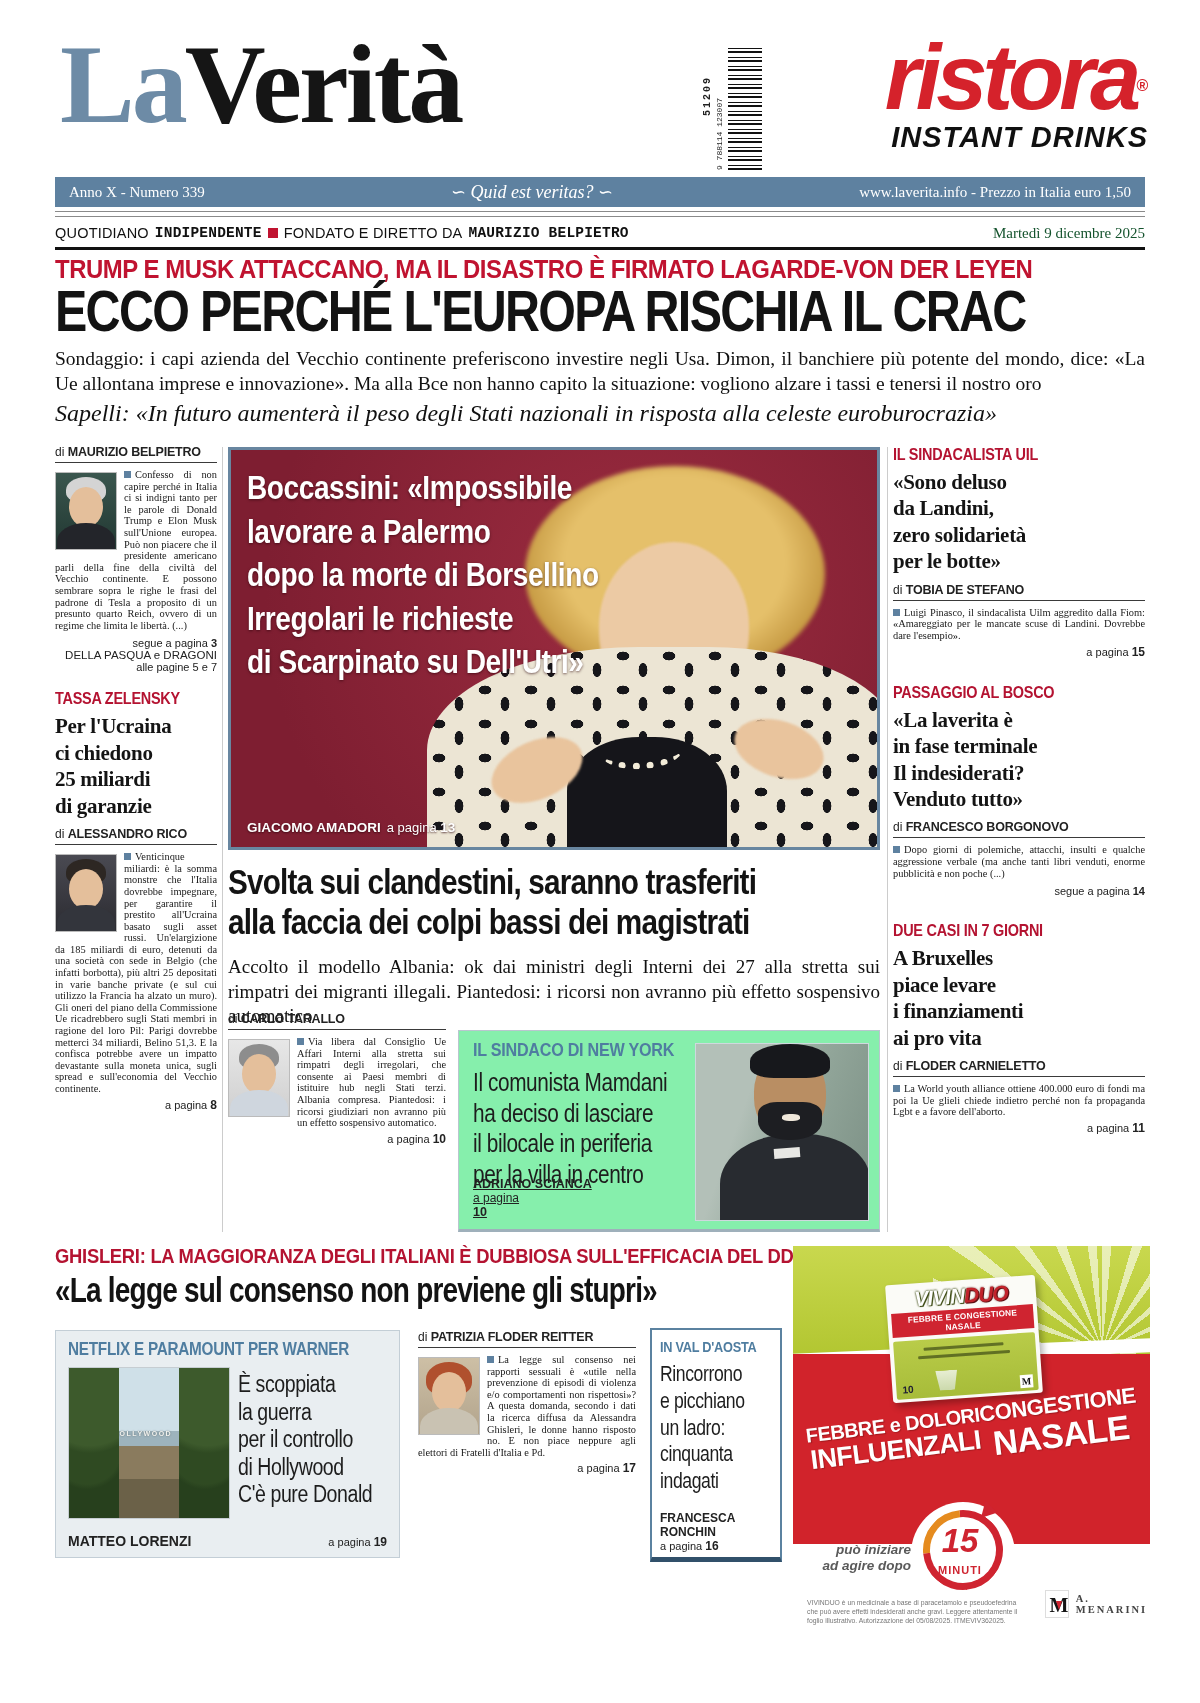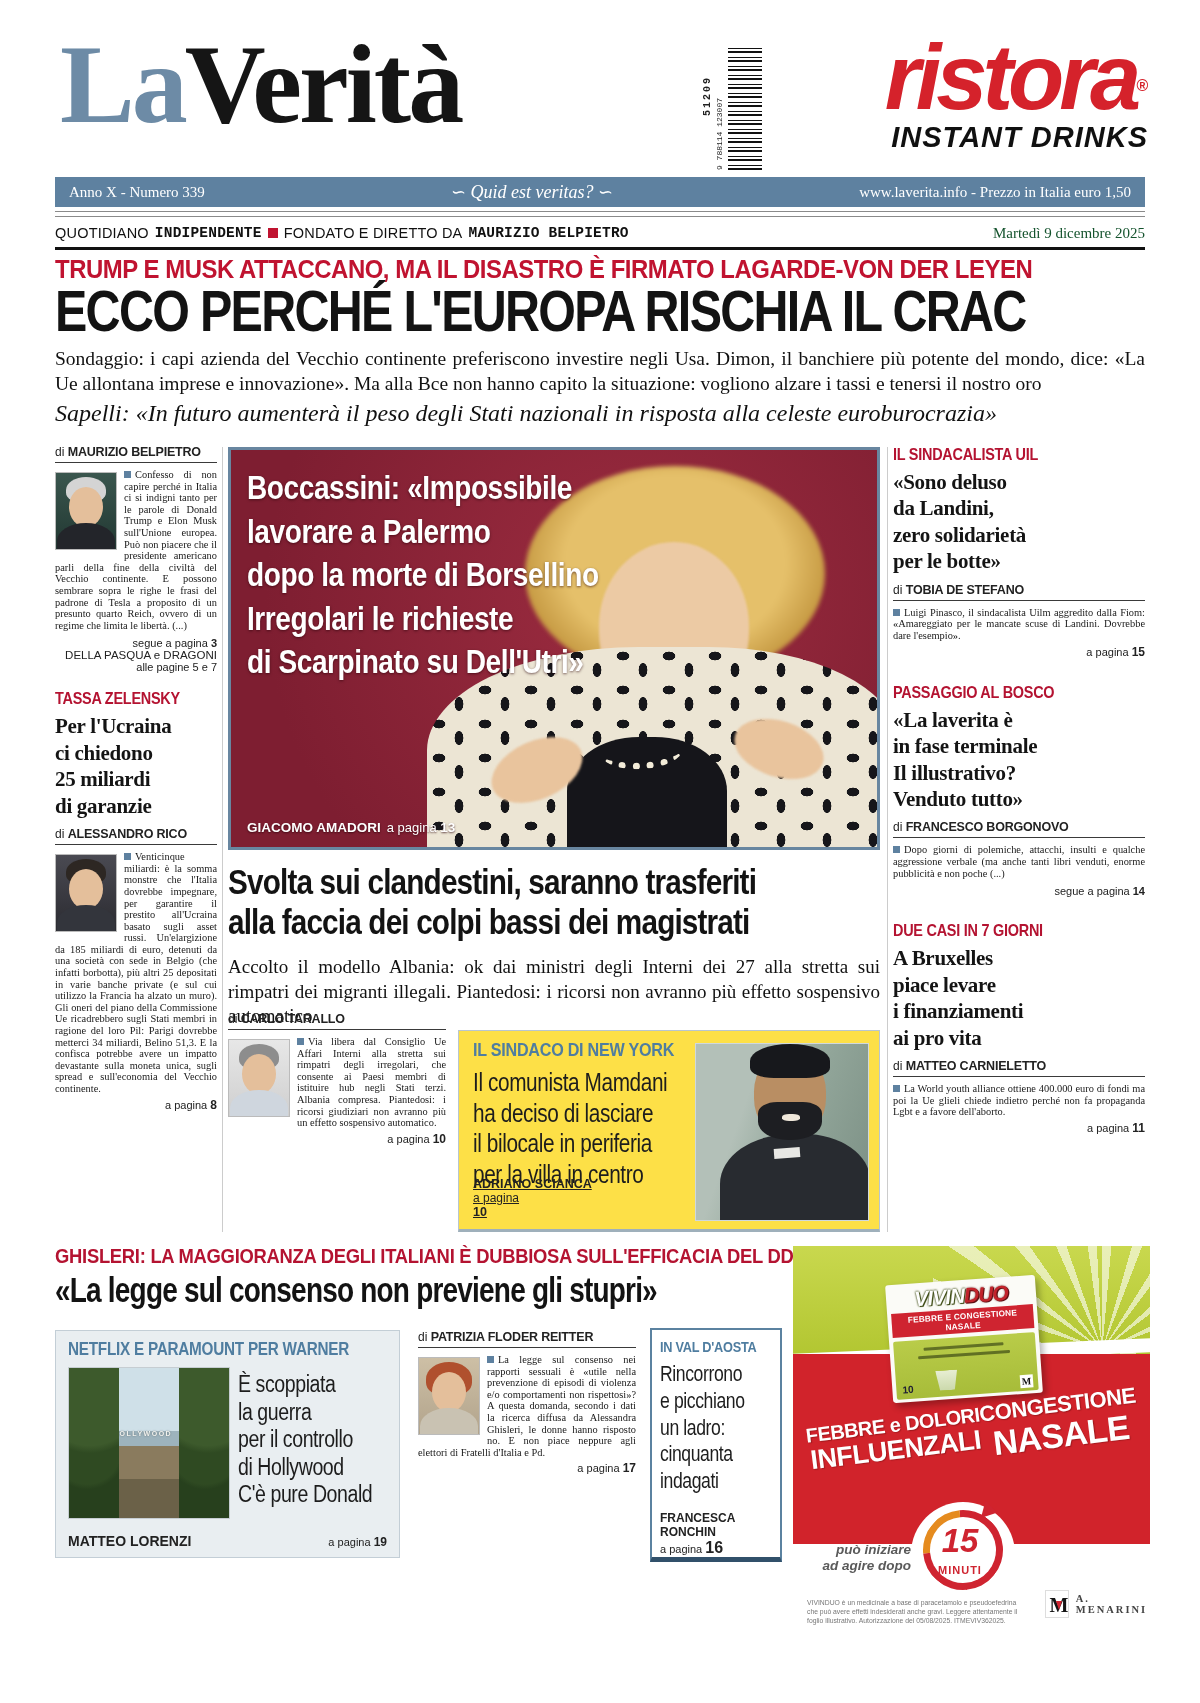--- a/index.html
+++ b/index.html
@@ -110,21 +110,21 @@
   .boc-byline{position:absolute;left:16px;bottom:12px;color:#fff;font-family:"Liberation Sans","DejaVu Sans",sans-serif;
       font-size:13px;text-shadow:0 1px 2px rgba(40,0,10,.7);}
   .boc-byline b{font-size:13.5px;margin-right:6px;}
 
   
   .mig-head{left:228px;top:862px;font-family:"Liberation Sans","DejaVu Sans",sans-serif;font-weight:700;
       font-size:35px;line-height:1.15;color:#131313;letter-spacing:-1px;white-space:nowrap;}
   .mig-deck{left:228px;top:955px;width:652px;font-size:19px;line-height:1.3;text-align:justify;color:#111;}
   .tarallo{left:228px;top:1012px;width:218px;height:220px;overflow:hidden;}
 
-  .nycbox{left:458px;top:1030px;width:422px;height:202px;background:#fde047;border:1px solid #b9c6cf;
+  .nycbox{left:458px;top:1030px;width:422px;height:202px;background:#86efac;border:1px solid #b9c6cf;
       border-bottom:3px solid #9fb0bb;box-sizing:border-box;}
   .nyc-kicker{position:absolute;left:14px;top:8px;font-family:"Liberation Sans","DejaVu Sans",sans-serif;
       font-weight:700;font-size:19px;color:#4f7da0;letter-spacing:-.3px;white-space:nowrap;}
   .nyc-head{position:absolute;left:14px;top:36px;font-family:"Liberation Sans","DejaVu Sans",sans-serif;
       font-weight:400;font-size:26px;line-height:1.18;color:#1d1d1d;letter-spacing:-.5px;white-space:nowrap;}
   .nyc-by{position:absolute;left:14px;bottom:10px;font-family:"Liberation Sans","DejaVu Sans",sans-serif;font-size:12px;color:#222;text-decoration:underline;}
   .nyc-by b{display:block;font-size:12.5px;}
   .nyc-photo{position:absolute;right:10px;top:12px;width:172px;height:176px;overflow:hidden;border:1px solid #cfd8de;
       background:linear-gradient(110deg,#b3c0b8 0 30%,#93a79b 55%,#7b8f84 100%);}
   .m-coat{position:absolute;left:24px;bottom:-18px;width:150px;height:104px;background:#282b30;border-radius:48% 44% 0 0;}
@@ -162,21 +162,21 @@
   .reitter{left:418px;top:1330px;width:218px;height:260px;overflow:hidden;}
 
   .aostabox{left:650px;top:1328px;width:132px;height:234px;background:#fff;border:2px solid #5b82a0;
       border-bottom:5px solid #31506a;box-sizing:border-box;padding:8px 8px 6px 8px;}
   .ao-kicker{font-family:"Liberation Sans","DejaVu Sans",sans-serif;font-weight:700;font-size:15px;
       color:#4f7da0;letter-spacing:-.3px;white-space:nowrap;margin-bottom:6px;}
   .ao-head{font-family:"Liberation Sans","DejaVu Sans",sans-serif;font-weight:400;font-size:22px;line-height:1.22;
       color:#1d1d1d;letter-spacing:-.5px;white-space:nowrap;}
   .ao-author{font-family:"Liberation Sans","DejaVu Sans",sans-serif;font-weight:700;font-size:12px;color:#222;margin-top:16px;}
   .ao-page{font-family:"Liberation Sans","DejaVu Sans",sans-serif;font-size:11px;color:#222;}
-  .ao-page b{font-size:16px;}
+  .ao-page b{font-size:12px;}
 
   
   .ad{left:793px;top:1246px;width:357px;height:404px;}
   .ad-green{position:absolute;left:0;top:0;width:357px;height:110px;background:linear-gradient(#c9d84e,#b2c631);}
   .ad-rays{position:absolute;left:140px;top:0;width:217px;height:130px;
       background:repeating-conic-gradient(from 0deg at 78% 80%,rgba(255,255,255,.75) 0 5deg,rgba(255,255,255,0) 5deg 16deg);
       opacity:.8;}
   .ad-red{position:absolute;left:0;top:108px;width:357px;height:190px;background:#d1232b;}
   .ad-seam{position:absolute;left:0;top:100px;width:357px;height:14px;background:#fff;transform:skewY(-2.5deg);}
   .ad-box{position:absolute;left:96px;top:34px;width:150px;height:118px;background:#fbfbf7;border-radius:3px;
@@ -371,37 +371,37 @@
       <div class="author sans" style="margin-top:8px"><span>di</span> <span class="nm">TOBIA DE STEFANO</span></div>
       <div class="body-txt"><span class="sq"></span><span>Luigi Pinasco, il sindacalista Uilm aggredito dalla Fiom: «Amareggiato per le mancate scuse di Landini. Dovrebbe dare l'esempio».</span></div>
       <div class="pageref"><span>a pagina</span> <b>15</b></div>
     </div>
 
     <div class="rc-block">
       <div class="kicker-sm cx85">PASSAGGIO AL BOSCO</div>
       <div class="serif-head">
         <div>«La laverita è</div>
         <div>in fase terminale</div>
-        <div>Il illustrativo?</div>
+        <div>Il indesiderati?</div>
         <div>Venduto tutto»</div>
       </div>
       <div class="author sans" style="margin-top:8px"><span>di</span> <span class="nm">FRANCESCO BORGONOVO</span></div>
       <div class="body-txt"><span class="sq"></span><span>Dopo giorni di polemiche, attacchi, insulti e qualche aggressione verbale (ma anche tanti libri venduti, enorme pubblicità e non poche (...)</span></div>
       <div class="followref"><span>segue a pagina</span> <b>14</b></div>
     </div>
 
     <div class="rc-block">
       <div class="kicker-sm cx85">DUE CASI IN 7 GIORNI</div>
       <div class="serif-head">
         <div>A Bruxelles</div>
         <div>piace levare</div>
         <div>i finanziamenti</div>
         <div>ai pro vita</div>
       </div>
-      <div class="author sans" style="margin-top:8px"><span>di</span> <span class="nm">MATTEO CARNIELETTO</span></div>
+      <div class="author sans" style="margin-top:8px"><span>di</span> <span class="nm">FLODER CARNIELETTO</span></div>
       <div class="body-txt"><span class="sq"></span><span>La World youth alliance ottiene 400.000 euro di fondi ma poi la Ue glieli chiede indietro perché non fa propaganda Lgbt e a favore dell'aborto.</span></div>
       <div class="pageref"><span>a pagina</span> <b>11</b></div>
     </div>
   </div>
 
   <div class="abs gh-kicker cx92">GHISLERI: LA MAGGIORANZA DEGLI ITALIANI È DUBBIOSA SULL'EFFICACIA DEL DDL BIPARTISAN</div>
   <div class="abs gh-head cx80">«La legge sul consenso non previene gli stupri»</div>
 
   <div class="abs nfbox">
     <div class="nf-kicker cx85">NETFLIX E PARAMOUNT PER WARNER</div>

